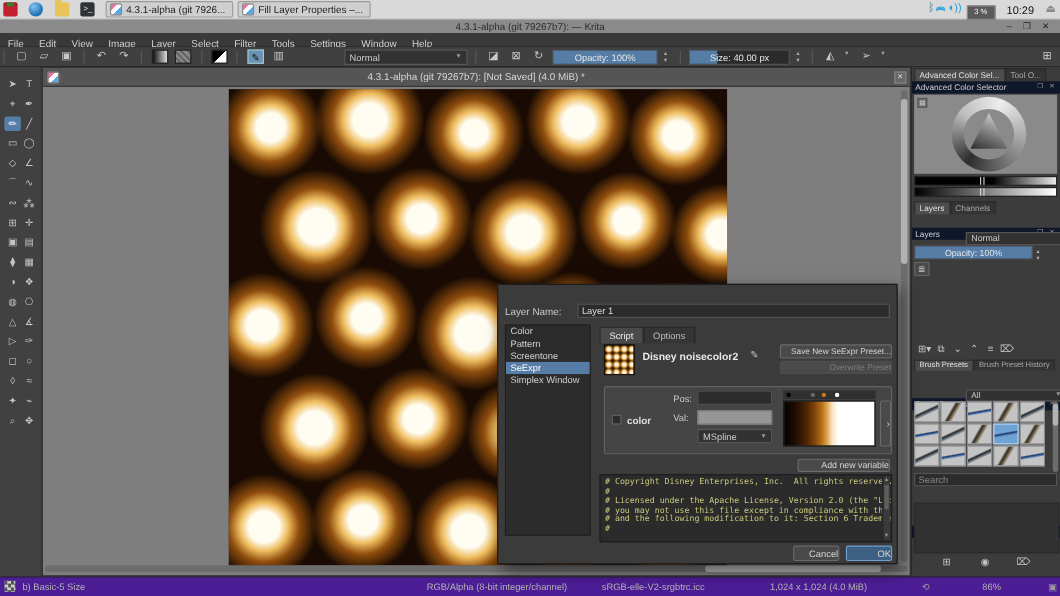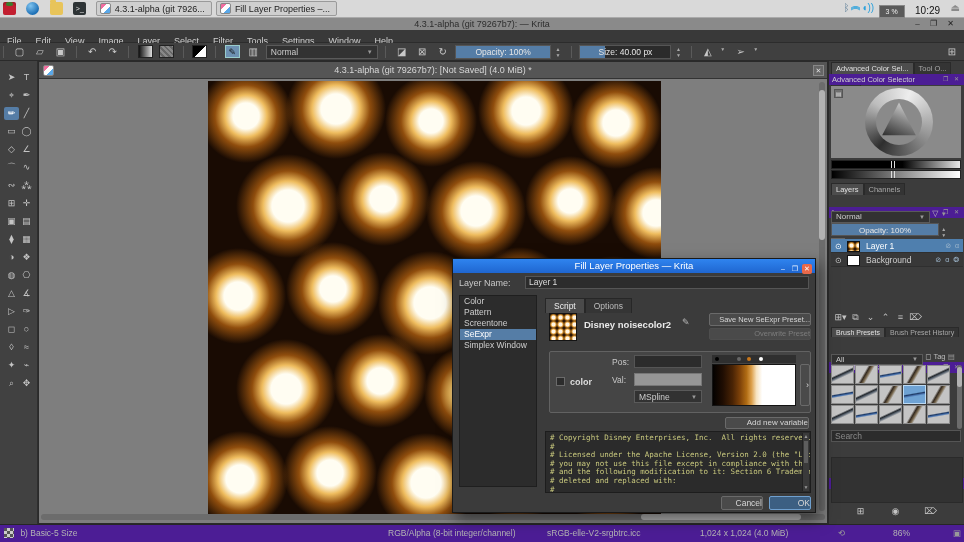--- a/index.html
+++ b/index.html
@@ -32,21 +32,21 @@
   #menubar { left:0; top:30px; width:964px; height:13px; background:#393939; border-bottom:1px solid #2c2c2c; }
   #menubar span { display:inline-block; padding:0 7px; font-size:9px; line-height:13px; color:#cfcfcf; }
   #toolbar { left:0; top:43px; width:964px; height:18px; background:#404040; border-bottom:1px solid #2a2a2a; }
   .tbar-i { display:inline-block; width:16px; text-align:center; font-size:10px; color:#c8c8c8; line-height:17px; vertical-align:top; }
   .chip { display:inline-block; width:15px; height:13px; margin:2px 1px 0 1px; vertical-align:top; border:1px solid #222; }
   .chip-grad { background:linear-gradient(90deg,#111,#ddd); }
   .chip-pat  { background:repeating-linear-gradient(45deg,#888 0 2px,#666 2px 4px); }
   .chip-fgbg { background:linear-gradient(135deg,#000 50%,#fff 50%); }
   .chip-brush{ background:#6d91b2; color:#111; font-size:9px; text-align:center; line-height:12px; border-color:#9cc; }
   .combo { display:inline-block; height:14px; margin-top:2px; background:#323232; border:1px solid #5a5a5a;
-    color:#ccc; font-size:8.5px; line-height:12px; padding:0 4px; vertical-align:top; position:relative; }
+    color:#ccc; font-size:8.5px; line-height:12px; padding:0 4px; vertical-align:top; position:relative;margin-left:47px; }
   .combo .arr { float:right; margin-left:6px; font-size:6px; color:#999; }
   .slider { display:inline-block; height:14px; margin-top:2px; background:#2b2b2b; border:1px solid #555;
     position:relative; vertical-align:top; font-size:8.5px; color:#e6e6e6; text-align:center; line-height:12px; }
   .slider .fill { position:absolute; left:0; top:0; bottom:0; background:#557da6; }
   .slider .lab { position:relative; z-index:1; }
   .spin { display:inline-block; width:8px; font-size:5px; color:#aaa; line-height:6px; vertical-align:top; margin-top:3px; }
   .vsep { display:inline-block; width:1px; height:12px; background:#5a5a5a; margin:3px 3px 0 3px; vertical-align:top; }
   
   #toolbox { left:0; top:61px; width:38px; height:463px; background:#414141; border-right:1px solid #2e2e2e; padding:5px 0 0 4px; }
   #toolbox span { display:inline-block; width:15px; height:13px; font-size:9px; line-height:13px; color:#c4c4c4; text-align:center; border-radius:2px; }
@@ -86,21 +86,21 @@
       radial-gradient(circle at 308px 395px,#fffdf2 13px,#eebc5e 21px,#8f4d0d 31px,rgba(25,11,3,0) 46px),
       radial-gradient(circle at 400px 400px,#fffdf2 12px,#eebc5e 20px,#8f4d0d 30px,rgba(25,11,3,0) 45px); }
   .hscroll { left:2px; bottom:3px; width:784px; height:6px; background:#6c6c6c; border-radius:3px; }
   .hscroll .thumb { position:absolute; left:600px; width:160px; top:0; bottom:0; background:#b2b2b2; border-radius:3px; }
   .vscroll { right:2px; top:20px; bottom:12px; width:6px; background:#6c6c6c; border-radius:3px; }
   .vscroll .thumb { position:absolute; top:8px; height:150px; left:0; right:0; background:#b2b2b2; border-radius:3px; }
   
   #rightpanel { left:828px; top:61px; width:136px; height:463px; background:#3c3c3c; border-left:1px solid #2a2a2a; font-size:8px; color:#c6c6c6; }
   .dtab { display:inline-block; padding:1px 4px; font-size:7.5px; background:#343434; color:#a8a8a8; border:1px solid #2a2a2a; border-bottom:none; }
   .dtab.sel { background:#4d4d4d; color:#e0e0e0; }
-  .dockhead { position:relative; height:11px; line-height:11px; padding-left:3px; font-size:7.5px; color:#cfcfcf; background:#4c1d95; }
+  .dockhead { position:relative; height:11px; line-height:11px; padding-left:3px; font-size:7.5px; color:#cfcfcf; background:#0f172a; }
   .dockhead .dicons { position:absolute; right:3px; top:0; font-size:6px; color:#999; letter-spacing:2px; }
   #acsbox { left:2px; top:25px; width:130px; height:72px; background:#8a8a8a; }
   .ring { position:absolute; left:34px; top:2px; width:68px; height:68px; border-radius:50%;
     background:conic-gradient(from 20deg,#ededed,#9a9a9a 25%,#2e2e2e 55%,#bdbdbd 80%,#ededed); }
   .ring .hole { position:absolute; left:11px; top:11px; width:46px; height:46px; border-radius:50%; background:#8a8a8a; }
   .ring .tri { position:absolute; left:13px; top:12px; width:42px; height:42px;
     clip-path:polygon(50% 6%,90% 84%,10% 84%); background:linear-gradient(205deg,#fbfbfb,#8a8a8a 45%,#0e0e0e); }
   .acs-mini { position:absolute; left:3px; top:3px; width:9px; height:9px; background:#6f6f6f; border:1px solid #555; color:#ddd; font-size:6px; line-height:8px; text-align:center; }
   .gbar { left:2px; width:130px; height:9px; border:1px solid #222; }
   .gbar1 { top:99px;  background:linear-gradient(90deg,#000 55%,#e8e8e8); }
@@ -254,29 +254,20 @@
   <div class="abs" style="left:2px;top:148px;width:132px">
     <span class="combo" style="width:99px;height:12px;font-size:8px;line-height:10px"><span>Normal</span><span class="arr">▼</span></span>
     <span style="font-size:8px;color:#bbb">▽</span>
     <span style="font-size:6px;color:#999">▼</span>
   </div>
   <div class="abs" style="left:2px;top:162px;width:132px">
     <span class="slider" style="width:108px;height:13px;margin-top:0"><span class="fill" style="width:100%"></span><span class="lab" style="font-size:8px">Opacity:  100%</span></span>
     <span class="spin">▲<br>▼</span>
     <span style="display:inline-block;width:14px;height:13px;background:#4a4a4a;border:1px solid #666;color:#ccc;font-size:8px;text-align:center;line-height:12px;vertical-align:top">≣</span>
   </div>
-  <div class="abs" style="left:2px;top:178px;width:132px">
-
-  <div class="lrow sel noise">
-      <span class="eye">⊙</span><span class="lthumb"></span><span style="font-size:8.5px">Layer 1</span><span class="licons">⊘ α</span>
-    </div>
-      <div class="lrow white">
-      <span class="eye">⊙</span><span class="lthumb"></span><span style="font-size:8.5px">Background</span><span class="licons">⊘ α ❂</span>
-    </div>
-    </div>
   <div class="abs" style="left:4px;top:251px;width:128px"><span class="lbtn">⊞▾</span><span class="lbtn">⧉</span><span class="lbtn">⌄</span><span class="lbtn">⌃</span><span class="lbtn">≡</span><span class="lbtn">⌦</span></div>
   <div class="abs" style="left:2px;top:266px"><span class="dtab sel" style="font-size:7px">Brush Presets</span><span class="dtab" style="font-size:7px">Brush Preset History</span></div>
   <div class="dockhead abs" style="left:0;right:0;top:279px">
     <span>Brush Presets</span><span class="dicons">❐ ✕</span>
   </div>
   <div class="abs" style="left:2px;top:291px;width:132px">
     <span class="combo" style="width:92px;height:11px;font-size:7.5px;line-height:9px"><span>All</span><span class="arr">▼</span></span>
     <span style="font-size:7.5px;color:#bbb">◻ <span>Tag</span></span>
     <span style="font-size:7.5px;color:#999">▤</span>
   </div>
@@ -298,26 +289,20 @@
   <span class="abs" style="left:388px">RGB/Alpha (8-bit integer/channel)</span>
   <span class="abs" style="left:547px">sRGB-elle-V2-srgbtrc.icc</span>
   <span class="abs" style="left:700px">1,024 x 1,024 (4.0 MiB)</span>
   <span class="abs" style="left:838px;color:#9a9a9a">⟲</span>
   <span class="abs" style="left:893px">86%</span>
   
   <span class="abs" style="left:953px;color:#9a9a9a">▣</span>
 </div>
 
 <div class="abs" id="dialog">
-  <div id="dtitle">
-    <span>Fill Layer Properties — Krita</span>
-    <span class="dbtns">
-      <span>–</span><span>❐</span><span class="close">✕</span>
-    </span>
-  </div>
   <span class="abs dlg-label" style="left:6px;top:19px">Layer Name:</span>
   <span class="abs inp" style="left:72px;top:17px;right:6px;height:13px">Layer 1</span>
   <div class="abs" id="gen-list">
       <div>Color</div>
       <div>Pattern</div>
       <div>Screentone</div>
       <div class="sel">SeExpr</div>
       <div>Simplex Window</div>
     </div>
   <div class="abs" style="left:92px;top:36px"><span class="tab sel">Script</span><span class="tab">Options</span></div>
@@ -338,21 +323,21 @@
         <i style="left:4%;background:#000"></i>
         <i style="left:30%;background:#666"></i>
         <i style="left:42%;background:#c8761a"></i>
         <i style="left:56%;background:#fff"></i>
       </span>
     <span class="abs grad-preview"></span>
     <span class="abs btn" style="left:250px;top:12px;width:10px;height:42px;font-size:9px;line-height:40px">›</span>
   </div>
   <span class="abs btn" style="right:6px;top:158px;width:84px;height:12px;font-size:8px;line-height:10px">Add new variable</span>
   <div class="abs" id="scriptbox">
-    <div><div># Copyright Disney Enterprises, Inc.  All rights reserved.</div><div>#</div><div># Licensed under the Apache License, Version 2.0 (the "License");</div><div># you may not use this file except in compliance with the License</div><div># and the following modification to it: Section 6 Trademarks.</div><div># deleted and replaced with:</div><div>#</div></div>
+    <div><div># Copyright Disney Enterprises, Inc.  All rights reserved.</div><div>#</div><div># Licensed under the Apache License, Version 2.0 (the "License");</div><div># you may not use this file except in compliance with the License</div><div># and the following modification to it: Section 6 Trademarks.</div><div>#</div></div>
     <span class="sb">
         <span class="ar" style="top:0">▲</span>
         <span class="th"></span>
         <span class="ar" style="bottom:0">▼</span>
       </span>
   </div>
   <span class="abs btn" style="left:268px;top:237px;width:42px;height:14px;font-size:8.5px;line-height:12px">Cancel</span>
   <span class="abs btn" style="left:316px;top:237px;width:42px;height:14px;font-size:8.5px;line-height:12px;background:#3c5f82;border-color:#6fa0cf">OK</span>
 </div>
 

